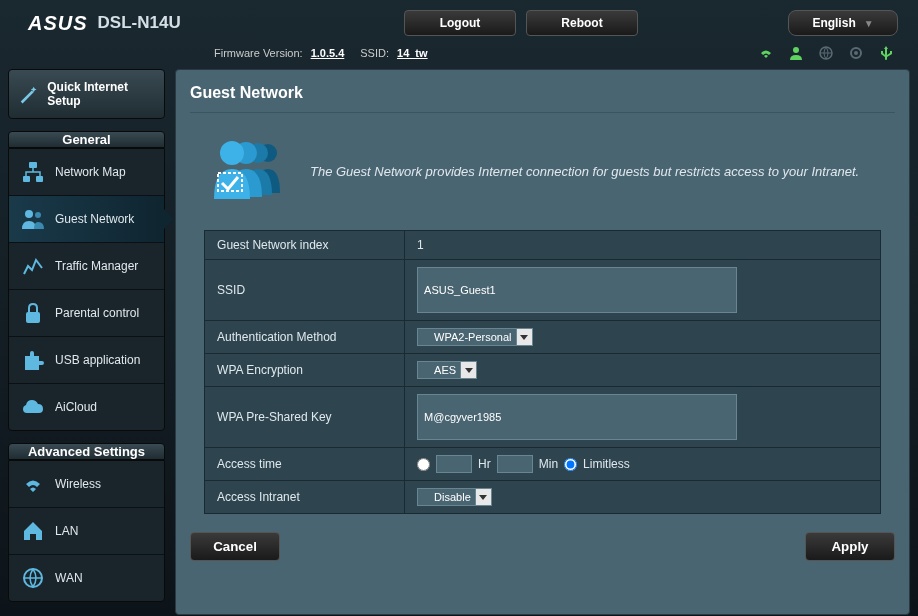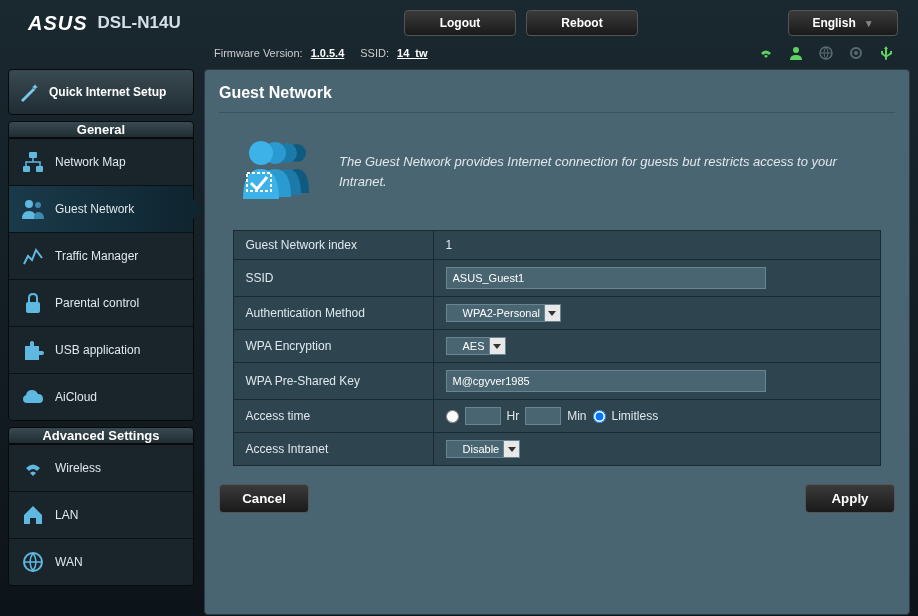--- a/index.html
+++ b/index.html
@@ -42,20 +42,21 @@
   border-radius: 4px;
   cursor: pointer;
   text-align: center;
 }
 .lang-btn {
   width: 110px;
   display: flex;
   align-items: center;
   justify-content: center;
   gap: 8px;
+  border-radius: 8px;
 }
 .chev { font-size: 10px; color: #888; }
 .info-bar {
   display: flex;
   align-items: center;
   padding: 4px 24px 8px 214px;
   font-size: 11px;
   gap: 8px;
   color: #ccc;
 }
@@ -70,24 +71,24 @@
   gap: 14px;
   align-items: center;
 }
 .sicon { width: 16px; height: 16px; }
 .layout {
   display: flex;
   padding: 0 8px;
   gap: 10px;
 }
 .sidebar {
-  width: 186px;
+  width: 157px;
   display: flex;
   flex-direction: column;
-  gap: 6px;
+  gap: 12px;
 }
 .qis-btn {
   background: linear-gradient(180deg, #3a4a52 0%, #1f2d33 100%);
   border: 1px solid #0a0a0a;
   border-radius: 4px;
   padding: 10px 8px;
   display: flex;
   align-items: center;
   gap: 8px;
   cursor: pointer;
@@ -181,21 +182,21 @@
   color: #e0e8ed;
   font-size: 12px;
 }
 .form-table td:first-child {
   width: 200px;
 }
 .txt-input {
   background: #4a6572;
   border: 1px solid #6a8592;
   color: #fff;
-  padding: 4px 6px;
+  padding: 16px 6px;
   width: 320px;
   font-size: 11px;
 }
 .sel {
   background: #4a6572;
   border: 1px solid #6a8592;
   color: #fff;
   padding: 2px 4px;
   font-size: 11px;
 }

